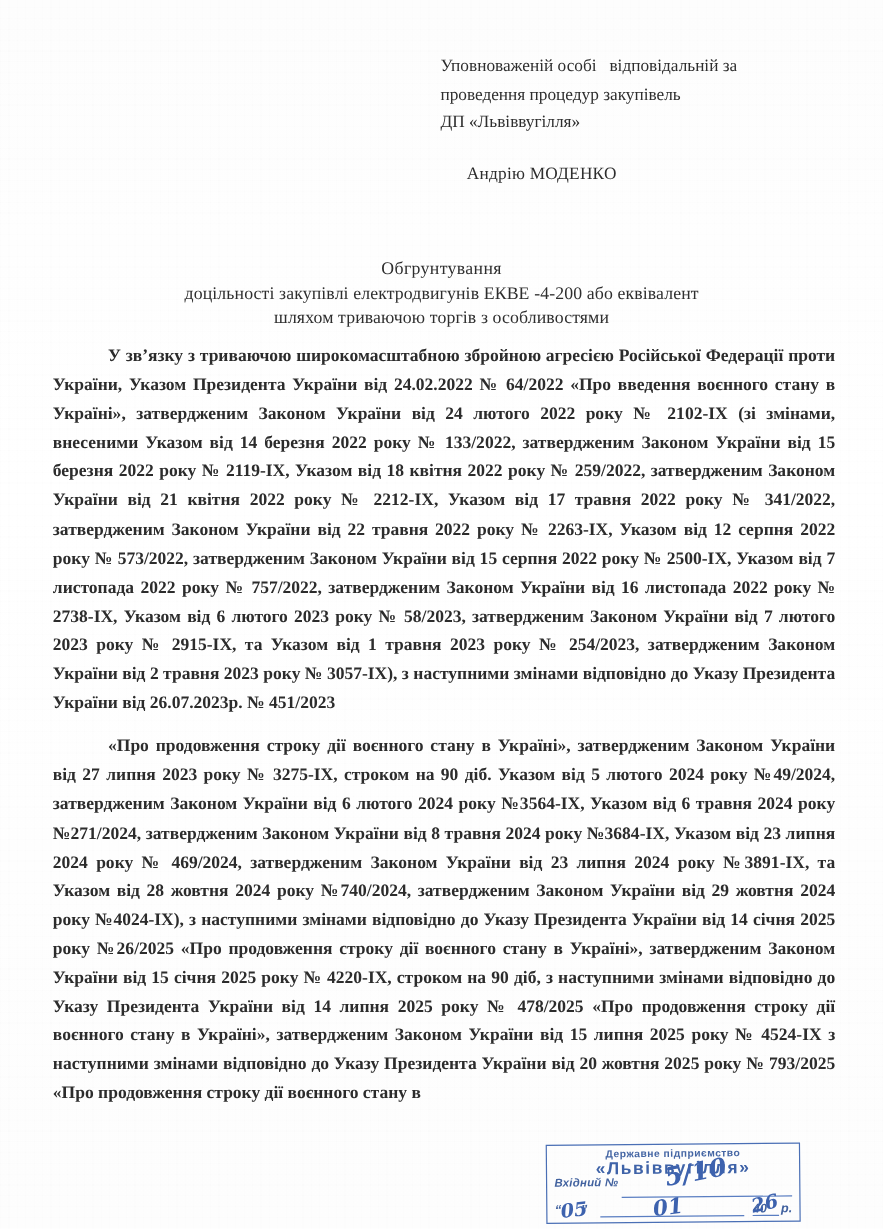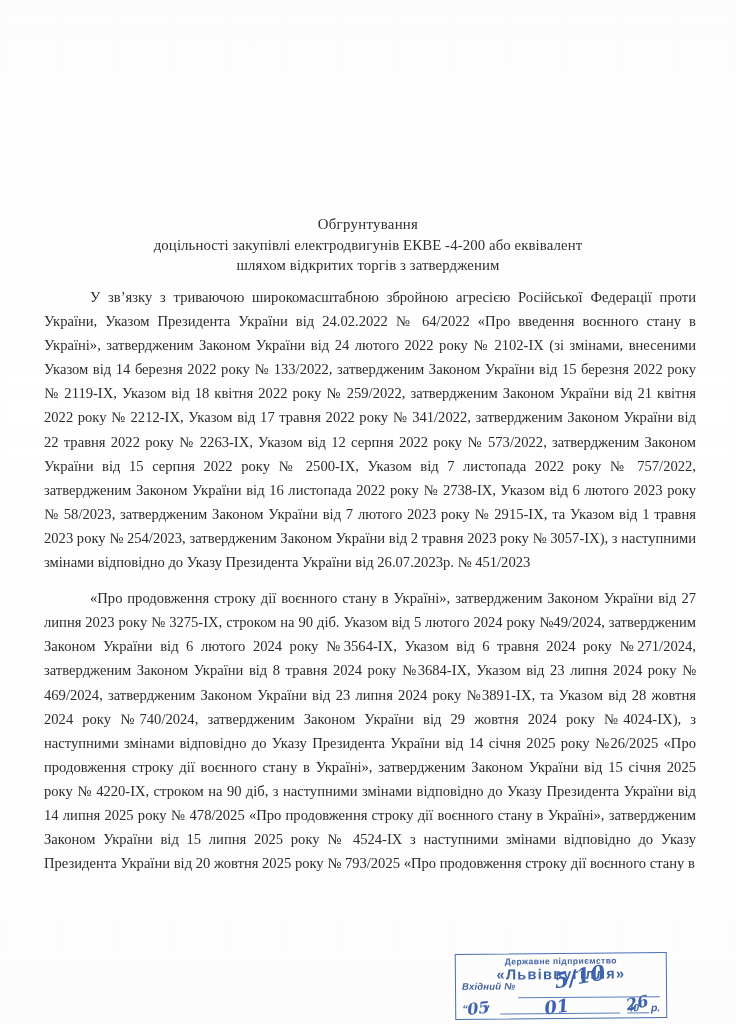--- a/index.html
+++ b/index.html
@@ -81,20 +81,21 @@
     width: 652px;
     font-size: 14.6px;
     line-height: 24.1px;
     text-align: justify;
     text-justify: inter-word;
     color: #2c2c2c;
   }
   .body-text p {
     margin: 0;
     text-indent: 46px;
+    font-weight: bold;
   }
   .body-text p.para-2 {
     margin-top: 12px;
   }
 
   
   .stamp {
     position: absolute;
     left: 455px;
     top: 953px;
@@ -224,25 +225,31 @@
   }
 </style>
 </head>
 <body>
 
 <div class="page"></div>
 <div class="scan-noise"></div>
 
 <div class="content">
 
+  <div class="addressee">
+    <div class="ln">Уповноваженій особі   відповідальній за</div>
+    <div class="ln">проведення процедур закупівель</div>
+    <div class="ln">ДП «Львіввугілля»</div>
+    <div class="ln recipient">Андрію МОДЕНКО</div>
+  </div>
 
   <div class="title-block">
     <div class="t1">Обгрунтування</div>
     <div class="t2">доцільності закупівлі електродвигунів ЕКВЕ -4-200 або еквівалент</div>
-    <div class="t3">шляхом відкритих торгів з затвердженим</div>
+    <div class="t3">шляхом триваючою торгів з особливостями</div>
   </div>
 
   <div class="body-text">
     <p class="para-1">У зв’язку з триваючою широкомасштабною збройною агресією Російської Федерації проти України, Указом Президента України від 24.02.2022 № 64/2022 «Про введення воєнного стану в Україні», затвердженим Законом України від 24 лютого 2022 року № 2102-IX (зі змінами, внесеними Указом від 14 березня 2022 року № 133/2022, затвердженим Законом України від 15 березня 2022 року № 2119-IX, Указом від 18 квітня 2022 року № 259/2022, затвердженим Законом України від 21 квітня 2022 року № 2212-IX, Указом від 17 травня 2022 року № 341/2022, затвердженим Законом України від 22 травня 2022 року № 2263-IX, Указом від 12 серпня 2022 року № 573/2022, затвердженим Законом України від 15 серпня 2022 року № 2500-IX, Указом від 7 листопада 2022 року № 757/2022, затвердженим Законом України від 16 листопада 2022 року № 2738-IX, Указом від 6 лютого 2023 року № 58/2023, затвердженим Законом України від 7 лютого 2023 року № 2915-IX, та Указом від 1 травня 2023 року № 254/2023, затвердженим Законом України від 2 травня 2023 року № 3057-IX), з наступними змінами відповідно до Указу Президента України від 26.07.2023р. № 451/2023</p>
     <p class="para-2">«Про продовження строку дії воєнного стану в Україні», затвердженим Законом України від 27 липня 2023 року № 3275-IX, строком на 90 діб. Указом від 5 лютого 2024 року №49/2024, затвердженим Законом України від 6 лютого 2024 року №3564-IX, Указом від 6 травня 2024 року №271/2024, затвердженим Законом України від 8 травня 2024 року №3684-IX, Указом від 23 липня 2024 року № 469/2024, затвердженим Законом України від  23 липня 2024 року №3891-IX, та Указом від 28 жовтня 2024 року №740/2024, затвердженим Законом України від 29 жовтня 2024 року №4024-IX), з наступними змінами відповідно до Указу Президента України від 14 січня 2025 року №26/2025 «Про продовження строку дії воєнного стану в Україні», затвердженим Законом України від 15 січня 2025 року № 4220-IX, строком на 90 діб, з наступними змінами відповідно до Указу Президента України від 14 липня 2025 року № 478/2025 «Про продовження строку дії воєнного стану в Україні», затвердженим Законом України від 15 липня 2025 року № 4524-IX з наступними змінами відповідно до Указу Президента України від 20 жовтня 2025 року № 793/2025 «Про продовження строку дії воєнного стану в</p>
   </div>
 
   <div class="stamp">
     <div class="org-small">Державне підприємство</div>
     <div class="org-big">«Львіввугілля»</div>

